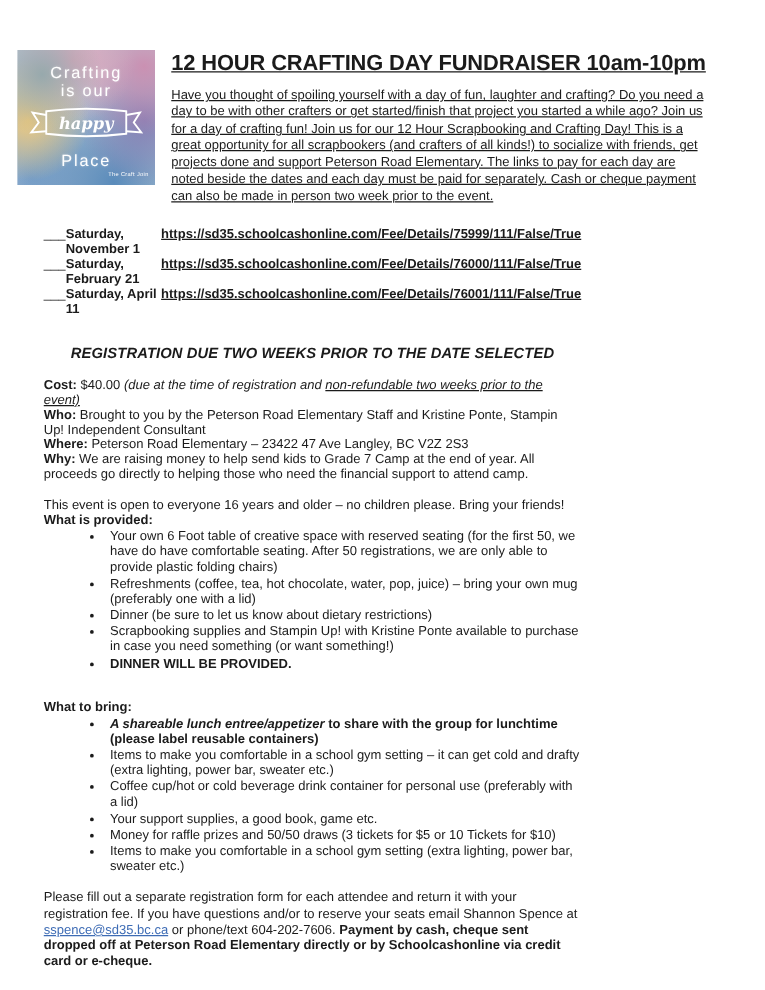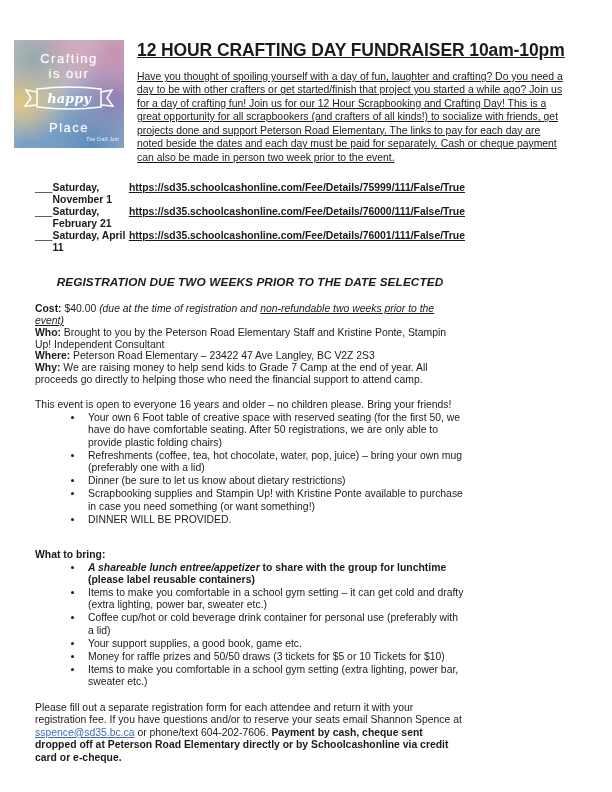--- a/index.html
+++ b/index.html
@@ -47,21 +47,21 @@
   
   .details { margin-top:14px; font-size:10.4px; line-height:1.15; }
   .lbl { font-weight:bold; }
   .note-italic { font-style:italic; }
   .note-underline { text-decoration:underline; }
 
   .open-note { margin-top:13px; font-size:10.4px; line-height:1.15; }
   .section-heading { font-size:10.4px; font-weight:bold; line-height:1.15; }
   ul.bullets { margin:1px 0 0 0; padding-left:49px; font-size:10.4px; line-height:1.17; }
   ul.bullets li { padding-left:4px; margin-bottom:1px; }
-  li.bold-item { font-weight:normal; }
+  li.bold-item { font-weight:bold; }
   .em-bold { font-weight:bold; font-style:italic; }
   .rest-bold { font-weight:bold; }
 
   .bring-heading { margin-top:23px; }
 
   .closing { margin-top:13px; font-size:10.4px; line-height:1.21; }
   .closing-bold { font-weight:bold; }
   a.link, .email-link { color:#3e6cb5; cursor:pointer; }
   .email-link { text-decoration:underline; }
 
@@ -121,20 +121,21 @@
 
   <div class="details">
     <div><span class="lbl">Cost:</span><span> $40.00 </span><span class="note-italic">(due at the time of registration and </span><span class="note-italic note-underline">non-refundable two weeks prior to the event)</span></div>
     <div><span class="lbl">Who:</span><span> Brought to you by the Peterson Road Elementary Staff and Kristine Ponte, Stampin Up! Independent Consultant</span></div>
     <div><span class="lbl">Where:</span><span> Peterson Road Elementary – 23422 47 Ave Langley, BC V2Z 2S3</span></div>
     <div><span class="lbl">Why:</span><span> We are raising money to help send kids to Grade 7 Camp at the end of year. All proceeds go directly to helping those who need the financial support to attend camp.</span></div>
   </div>
 
   <div class="open-note">This event is open to everyone 16 years and older – no children please. Bring your friends!</div>
 
+  <div class="section-heading">What is provided:</div>
   <ul class="bullets">
     <li>Your own 6 Foot table of creative space with reserved seating (for the first 50, we have do have comfortable seating. After 50 registrations, we are only able to provide plastic folding chairs)</li>
     <li>Refreshments (coffee, tea, hot chocolate, water, pop, juice) – bring your own mug (preferably one with a lid)</li>
     <li>Dinner (be sure to let us know about dietary restrictions)</li>
     <li>Scrapbooking supplies and Stampin Up! with Kristine Ponte available to purchase in case you need something (or want something!)</li>
     <li class="bold-item">DINNER WILL BE PROVIDED.</li>
   </ul>
 
   <div class="section-heading bring-heading">What to bring:</div>
   <ul class="bullets">

